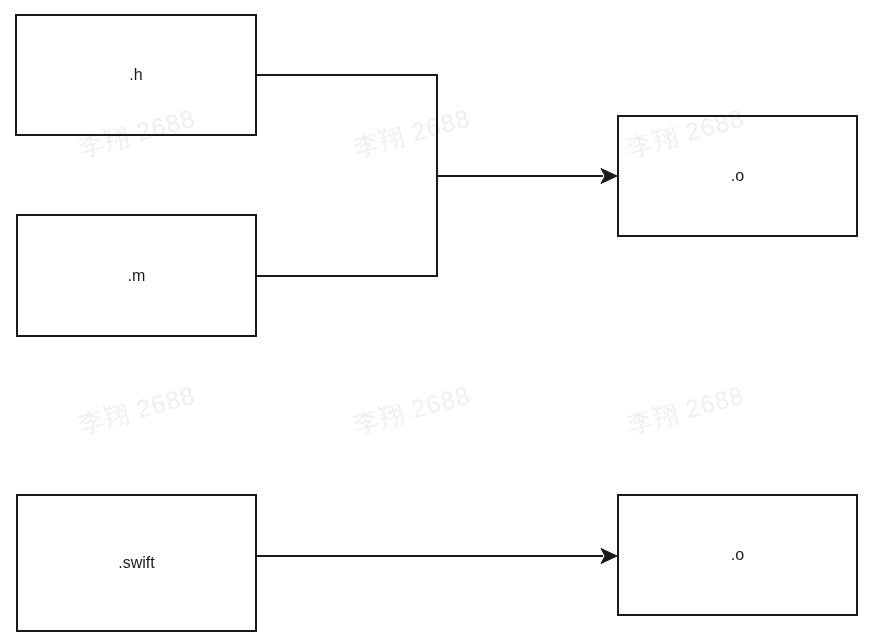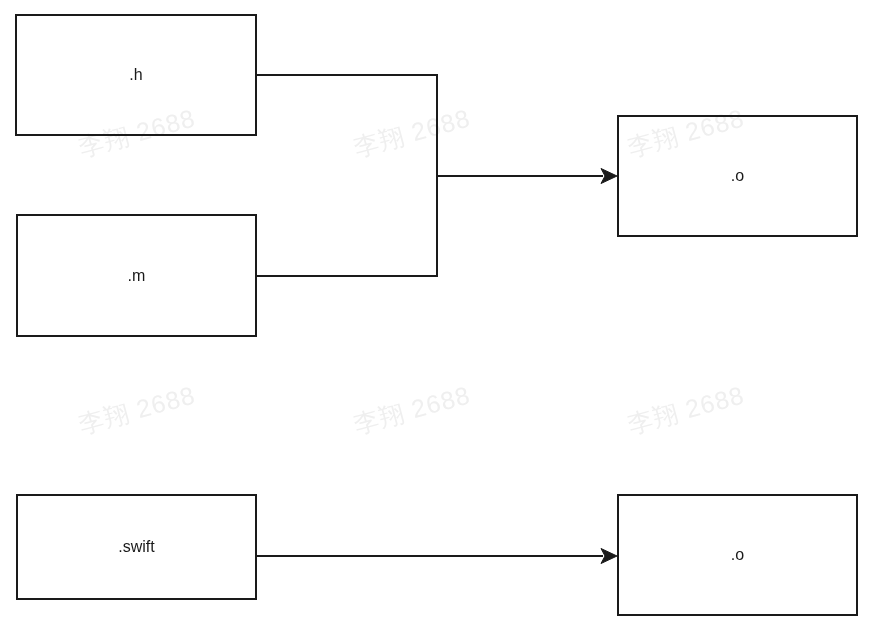--- a/index.html
+++ b/index.html
@@ -47,21 +47,21 @@
     z-index: 2;
   }
   .node-label {
     font-size: 16px;
     color: #1a1a1a;
     line-height: 1;
   }
   .node-h      { left: 15px;  top: 14px;  width: 242px; height: 122px; }
   .node-m      { left: 16px;  top: 214px; width: 241px; height: 123px; }
   .node-o-top  { left: 617px; top: 115px; width: 241px; height: 122px; }
-  .node-swift  { left: 16px;  top: 494px; width: 241px; height: 106px; }
+  .node-swift  { left: 16px;  top: 494px; width: 241px; height: 138px; }
   .node-o-bot  { left: 617px; top: 494px; width: 241px; height: 122px; }
   .wm-1 { left: 137px; top: 133px; }
   .wm-2 { left: 412px; top: 133px; }
   .wm-3 { left: 686px; top: 133px; }
   .wm-4 { left: 137px; top: 410px; }
   .wm-5 { left: 412px; top: 410px; }
   .wm-6 { left: 686px; top: 410px; }
 </style>
 </head>
 <body>

